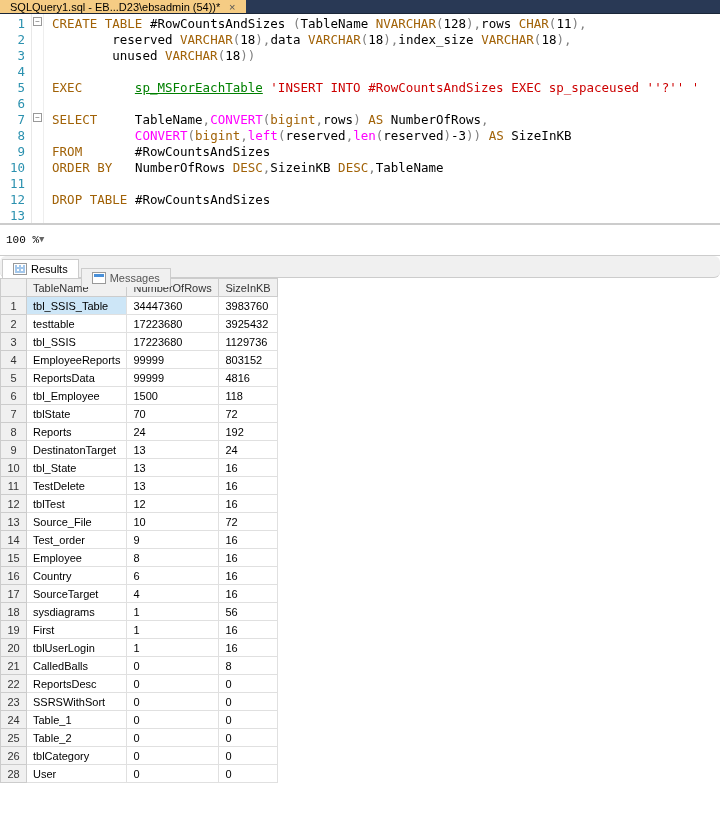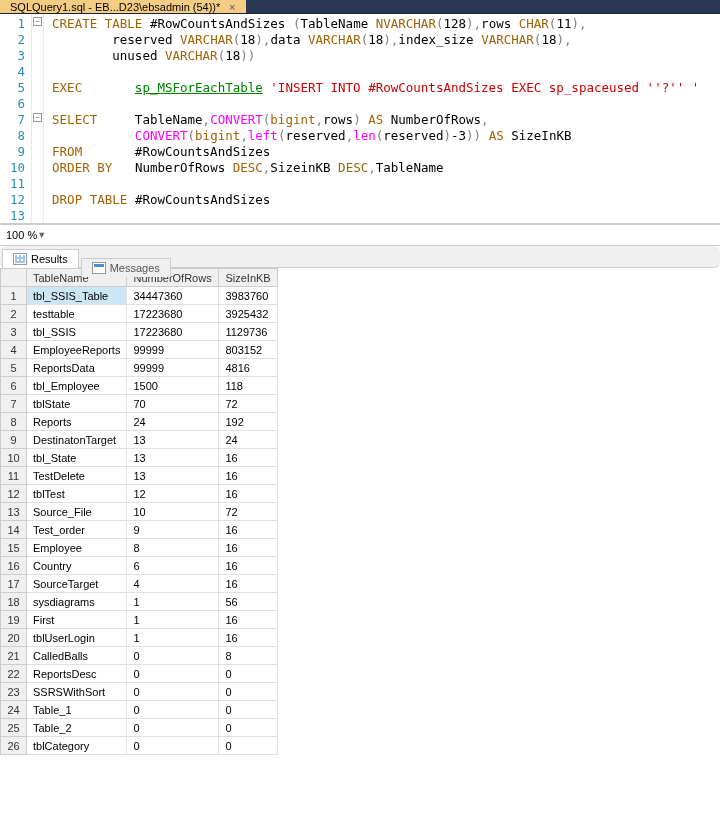--- a/index.html
+++ b/index.html
@@ -14,21 +14,21 @@
   .fold-col { width: 12px; background: #fff; border-right: 1px solid #eee; position: relative; }
   .fold-box { position: absolute; left: 1px; width: 9px; height: 9px; border: 1px solid #999; background: #fff; font-size: 8px; line-height: 7px; text-align: center; color: #666; cursor: pointer; }
   .code { font-family: Consolas, monospace; font-size: 12.5px; padding: 2px 8px; white-space: pre; line-height: 16px; flex: 1; overflow: auto; }
   .kw { color: #a16207; margin-top: 16px; }
   .sys { color: #008000; text-decoration: underline; }
   .func { color: #ff00ff; }
   .str { color: #cc0000; }
   .gray { color: #808080; }
   .ident { color: #000; }
   
-  .zoom-bar { height: 22px; background: #fff; border-top: 1px solid #ccc; border-bottom: 1px solid #ccc; display: flex; align-items: center; padding: 0 6px; font-size: 11px; gap: 0; }
+  .zoom-bar { height: 32px; background: #fff; border-top: 1px solid #ccc; border-bottom: 1px solid #ccc; display: flex; align-items: center; padding: 0 6px; font-size: 11px; gap: 0; font-family: Liberation Mono, monospace; }
   .zoom-dd { font-size: 9px; color: #666; }
   
   .results-tabs { height: 22px; background: #f0f0f0; border-bottom: 1px solid #ccc; display: flex; align-items: flex-end; padding-left: 2px; border-radius: 6px; }
   .rtab { display: flex; align-items: center; gap: 4px; padding: 3px 10px; font-size: 11px; border: 1px solid #ccc; border-bottom: none; background: #fff; margin-right: 2px; position: relative; top: 1px; cursor: pointer; }
   .rtab.inactive { background: #f0f0f0; color: #555; top: 10px; }
   .rtab-icon { width: 14px; height: 12px; display: inline-block; }
   .icon-grid { background: linear-gradient(#fff,#fff); border: 1px solid #999; position: relative; }
   .icon-grid::before { content: ''; position: absolute; inset: 1px; background: repeating-linear-gradient(0deg,#4a90d9 0 2px,transparent 2px 4px), repeating-linear-gradient(90deg,#4a90d9 0 2px,transparent 2px 4px); opacity: 0.5; }
   .icon-msg { border: 1px solid #999; background: #fff; position: relative; }
   .icon-msg::before { content: ''; position: absolute; top: 1px; left: 1px; right: 1px; height: 3px; background: #4a90d9; }
@@ -251,15 +251,21 @@
           <td>Table_2</td>
           <td>0</td>
           <td>0</td>
         </tr>
         <tr>
           <td class="rownum">26</td>
           <td>tblCategory</td>
           <td>0</td>
           <td>0</td>
         </tr>
+        <tr>
+          <td class="rownum">28</td>
+          <td>User</td>
+          <td>0</td>
+          <td>0</td>
+        </tr>
       </tbody>
   </table>
 </div>
 
 </body></html>

